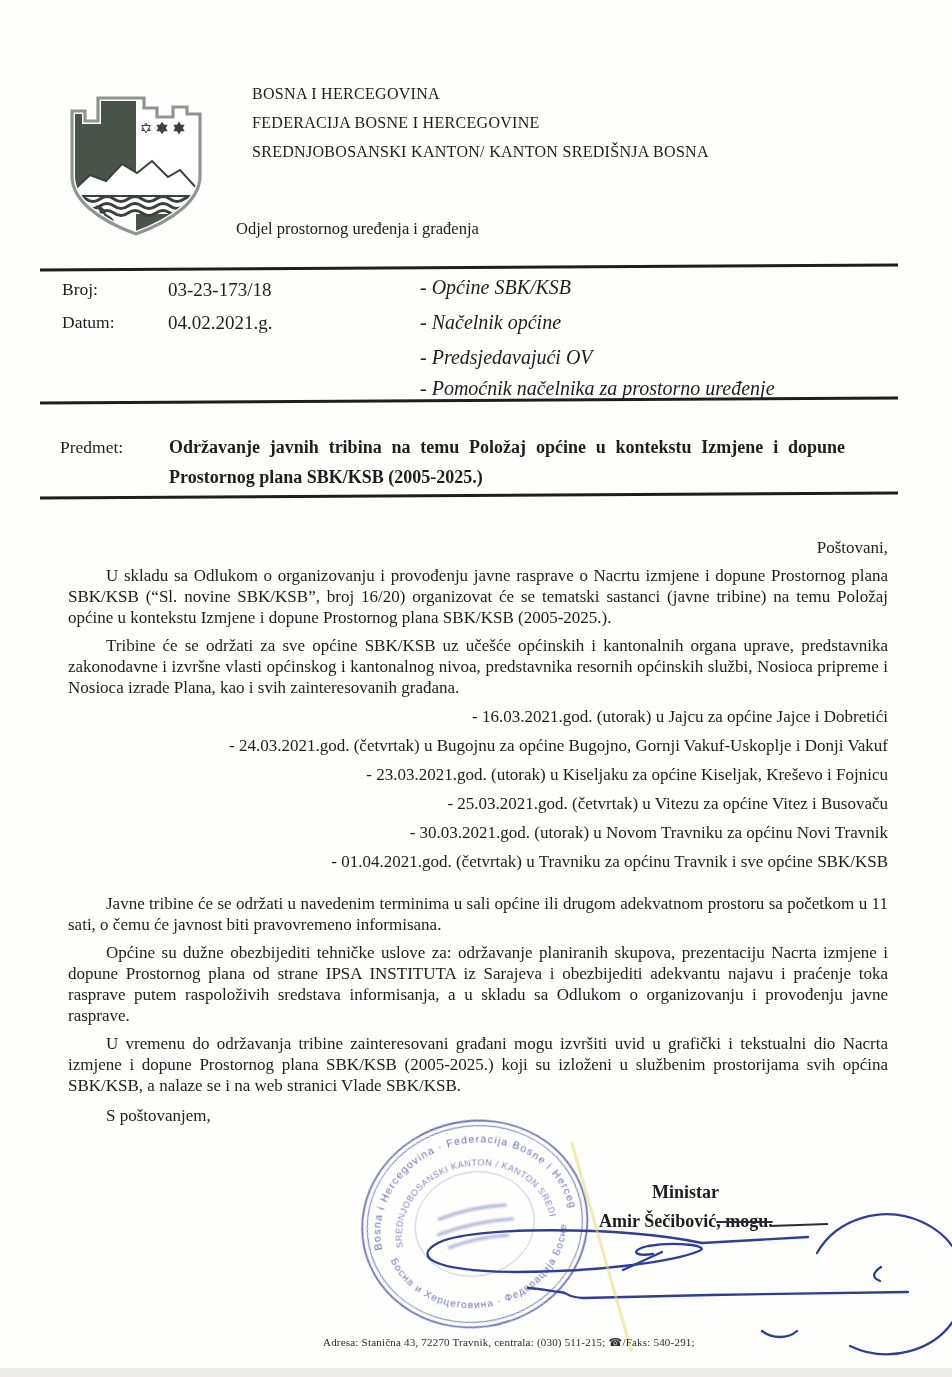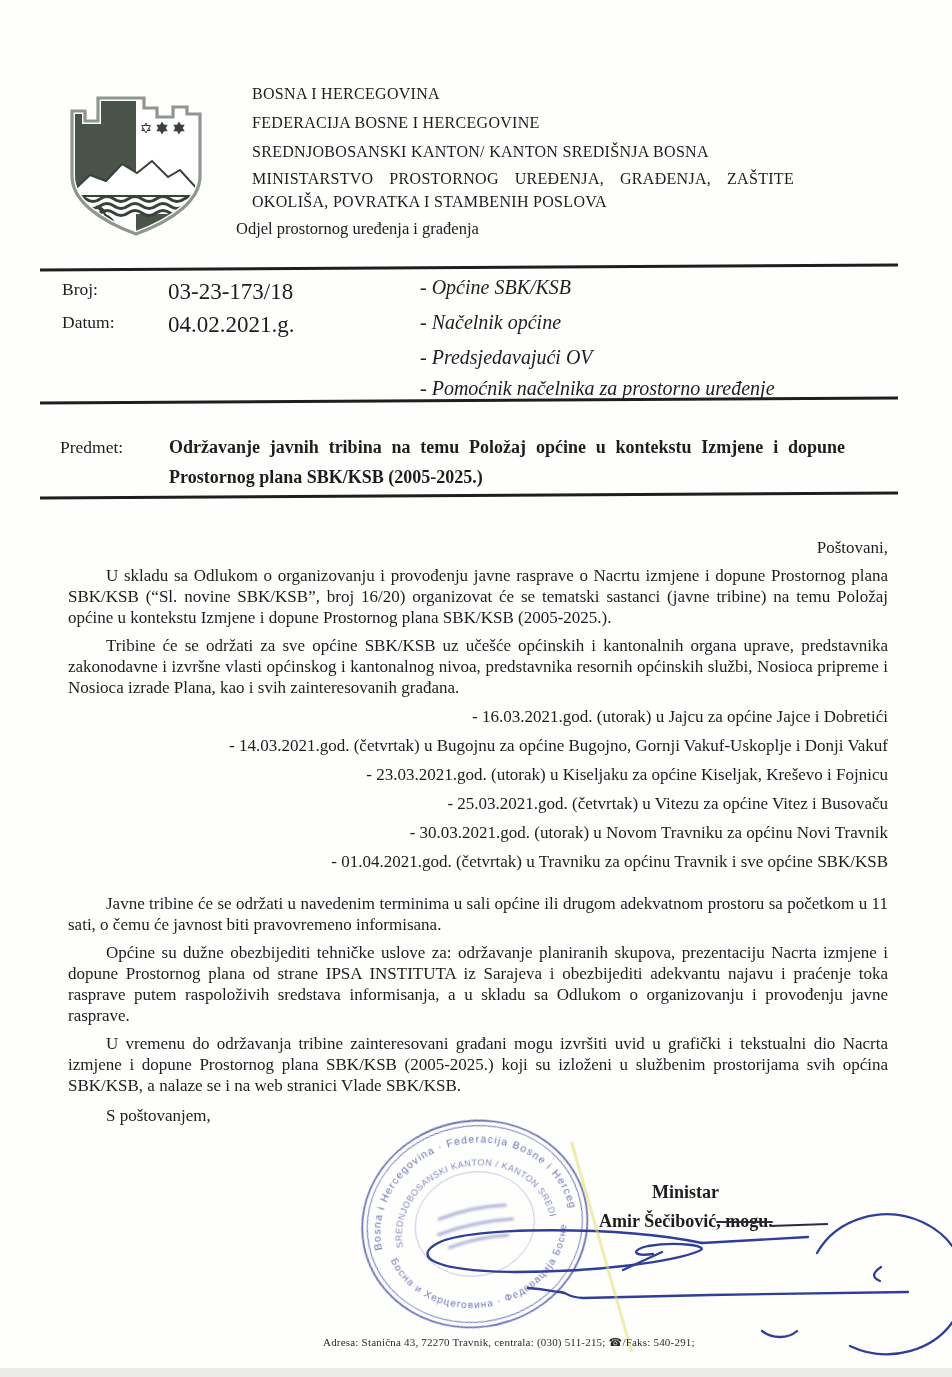--- a/index.html
+++ b/index.html
@@ -6,21 +6,21 @@
   body{width:952px;height:1377px;background:#f6f6f4;font-family:"Liberation Serif",serif;}
   .page{position:relative;width:952px;height:1377px;background:#fefefd;overflow:hidden;color:#1d1d1d;}
   .abs{position:absolute;}
   
   .hl{position:absolute;left:252px;font-size:16px;letter-spacing:.3px;color:#1b1b1b;white-space:nowrap;}
   .hl-ministry{position:absolute;left:252px;top:168px;width:542px;font-size:16px;letter-spacing:.3px;line-height:22.5px;text-align:justify;white-space:normal;color:#1b1b1b;}
   .hl-dept{position:absolute;left:236px;top:219px;font-size:16.5px;color:#1b1b1b;}
   .rule{position:absolute;left:40px;width:858px;height:2.6px;background:#1e1e1e;transform:rotate(-0.35deg);}
   
   .meta-label{position:absolute;left:62px;font-size:17.5px;}
-  .meta-value{position:absolute;left:168px;font-size:23px;}
+  .meta-value{position:absolute;left:168px;font-size:19px;}
   .recip{position:absolute;left:420px;font-size:20px;white-space:nowrap;font-style:italic;}
   
   .subj-label{position:absolute;left:60px;top:437px;font-size:17.5px;}
   .subj-text{position:absolute;left:169px;top:433px;width:676px;font-size:18px;font-weight:bold;line-height:29.5px;text-align:justify;}
   
   .body-block{position:absolute;left:68px;top:537px;width:820px;font-size:17px;line-height:21px;}
   .body-block p{margin:0;text-align:justify;}
   .body-block .sal{text-align:right;}
   .body-block .par{margin-top:7px;text-indent:38px;}
   .body-block .plan-intro{margin-top:7px;text-indent:38px;text-align:left;}
@@ -73,21 +73,20 @@
         <ellipse cx="57" cy="133" rx="4.5" ry="1.9" fill="#39423a" transform="rotate(-5 57 133)"></ellipse>
       </g>
     </g>
     <path d="M14,40 L14,19 L27,19 L27,29 L40,29 L40,6 L86,6 L86,16 L99,16 L99,25 L115,25 L115,15 L129,15 L129,22 L142,22 L142,40 L142,84 C142,108 116,128 78,142 C40,128 14,108 14,84 Z" fill="none" stroke="#ffffff" stroke-width="6"></path>
     <path d="M14,40 L14,19 L27,19 L27,29 L40,29 L40,6 L86,6 L86,16 L99,16 L99,25 L115,25 L115,15 L129,15 L129,22 L142,22 L142,40 L142,84 C142,108 116,128 78,142 C40,128 14,108 14,84 Z" fill="none" stroke="#8f968f" stroke-width="3.2"></path>
   </svg>
 
   <div class="hl" style="top:85px">BOSNA I HERCEGOVINA</div>
   <div class="hl" style="top:114px">FEDERACIJA BOSNE I HERCEGOVINE</div>
   <div class="hl" style="top:143px">SREDNJOBOSANSKI KANTON/ KANTON SREDIŠNJA BOSNA</div>
-  <div class="hl-ministry">MINISTARSTVO PROSTORNOG UREĐENJA, GRAĐENJA, ZAŠTITE OKOLIŠA, POVRATKA I STAMBENIH POSLOVA</div>
   <div class="hl-dept">Odjel prostornog uređenja i građenja</div>
 
   <div class="rule" style="top:266px"></div>
 
   <div class="meta-label" style="top:279px">Broj:</div>
   <div class="meta-value" style="top:279px">03-23-173/18</div>
   <div class="meta-label" style="top:312px">Datum:</div>
   <div class="meta-value" style="top:312px">04.02.2021.g.</div>
 
   <div class="recip" style="top:276px">- Općine SBK/KSB</div>
@@ -100,21 +99,21 @@
   <div class="subj-label">Predmet:</div>
   <div class="subj-text">Održavanje javnih tribina na temu Položaj općine u kontekstu Izmjene i dopune Prostornog plana SBK/KSB (2005-2025.)</div>
 
   <div class="rule" style="top:494px"></div>
 
   <div class="body-block">
     <p class="sal">Poštovani,</p>
     <p class="par">U skladu sa Odlukom o organizovanju i provođenju javne rasprave o Nacrtu izmjene i dopune Prostornog plana SBK/KSB (“Sl. novine SBK/KSB”, broj 16/20) organizovat će se tematski sastanci (javne tribine) na temu Položaj općine u kontekstu Izmjene i dopune Prostornog plana SBK/KSB (2005-2025.).</p>
     <p class="par">Tribine će se održati za sve općine SBK/KSB uz učešće općinskih i kantonalnih organa uprave, predstavnika zakonodavne i izvršne vlasti općinskog i kantonalnog nivoa, predstavnika resornih općinskih službi, Nosioca pripreme i Nosioca izrade Plana, kao i svih zainteresovanih građana.</p>
     <div class="sched-item">- 16.03.2021.god. (utorak)  u Jajcu za općine Jajce i Dobretići</div>
-    <div class="sched-item">- 14.03.2021.god. (četvrtak) u Bugojnu za općine Bugojno, Gornji Vakuf-Uskoplje i Donji Vakuf</div>
+    <div class="sched-item">- 24.03.2021.god. (četvrtak) u Bugojnu za općine Bugojno, Gornji Vakuf-Uskoplje i Donji Vakuf</div>
     <div class="sched-item">- 23.03.2021.god. (utorak) u Kiseljaku za općine Kiseljak, Kreševo i Fojnicu</div>
     <div class="sched-item">- 25.03.2021.god. (četvrtak) u Vitezu za općine Vitez i Busovaču</div>
     <div class="sched-item">- 30.03.2021.god. (utorak) u Novom Travniku za općinu Novi Travnik</div>
     <div class="sched-item">- 01.04.2021.god. (četvrtak) u Travniku za općinu Travnik i sve općine SBK/KSB</div>
     <p class="par p4">Javne tribine će se održati u navedenim terminima u sali općine ili drugom adekvatnom prostoru sa početkom u 11 sati, o čemu će javnost biti pravovremeno informisana.</p>
     <p class="par">Općine su dužne obezbijediti  tehničke uslove za:  održavanje planiranih skupova, prezentaciju Nacrta izmjene i dopune Prostornog plana od strane IPSA INSTITUTA iz Sarajeva i obezbijediti adekvantu najavu i praćenje toka rasprave putem raspoloživih sredstava informisanja, a u skladu sa  Odlukom o organizovanju i provođenju javne rasprave.</p>
     <p class="par">U vremenu do održavanja tribine zainteresovani građani mogu izvršiti uvid u grafički i tekstualni dio Nacrta izmjene i dopune Prostornog plana  SBK/KSB (2005-2025.) koji su izloženi u službenim prostorijama svih općina SBK/KSB, a nalaze se i na web stranici Vlade SBK/KSB.</p>
     <p class="closing">S poštovanjem,</p>
   </div>
 

